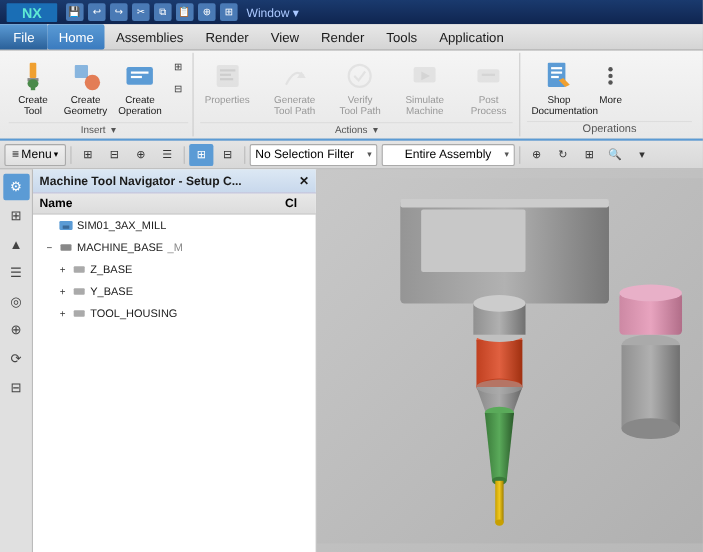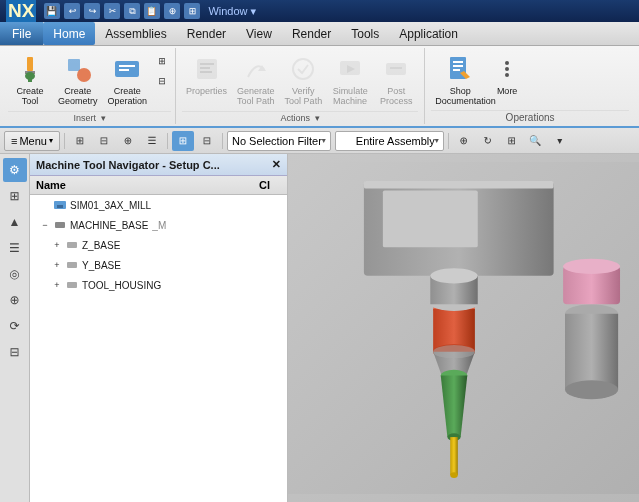--- a/index.html
+++ b/index.html
@@ -9,24 +9,24 @@
     .title-bar {
       background: linear-gradient(to bottom, #1a3a6e, #0f2550);
       height: 22px;
       display: flex;
       align-items: center;
       padding: 0 6px;
       color: white;
     }
     .title-bar-logo {
       background: #1a6eb5;
-      color: #fef9c3;
+      color: #5eead4;
       font-weight: bold;
-      font-size: 19px;
-      padding: 1px 2px;
+      font-size: 13px;
+      padding: 1px 14px;
       margin-right: 8px;
       border-radius: 1px;
     }
     .title-bar-icons { display: flex; gap: 4px; align-items: center; }
     .title-bar-icon { width: 16px; height: 16px; background: #4a7ab5; border-radius: 2px; display: flex; align-items: center; justify-content: center; font-size: 9px; color: white; }
     .title-bar-window { margin-left: 8px; color: #aac8ff; font-size: 11px; }
 
     
     .menu-bar {
       background: linear-gradient(to bottom, #e8e8e8, #d4d4d4);
@@ -120,21 +120,21 @@
     .toolbar-dropdown {
       height: 20px;
       display: flex;
       align-items: center;
       background: white;
       border: 1px solid #aaa;
       border-radius: 2px;
       padding: 0 4px;
       cursor: pointer;
       font-size: 11px;
-      gap: 0;
+      gap: 12px;
     }
     .toolbar-dropdown-arrow { font-size: 8px; color: #555; }
     .toolbar-menu-btn {
       height: 20px;
       display: flex;
       align-items: center;
       background: linear-gradient(to bottom, #f0f0f0, #e0e0e0);
       border: 1px solid #aaa;
       border-radius: 2px;
       padding: 0 6px;
@@ -329,21 +329,21 @@
           <div class="toolbar-btn" style="width:18px;height:18px;font-size:9px;">⊟</div>
         </div>
 
       </div>
       <div style="text-align:center; font-size:9px; color:#555; border-top:1px solid #ddd; padding:1px 0; margin-top:auto;">
         Insert &nbsp;▾
       </div>
     </div>
 
     <div style="display:flex; flex-direction:column; border-right:1px solid #ccc; padding: 0 6px;">
-      <div style="display:flex; gap:2px; align-items:flex-start; flex:1; padding-top:2px;">
+      <div style="display:flex; gap:14px; align-items:flex-start; flex:1; padding-top:2px;">
 
         <div class="ribbon-btn disabled">
           <div class="ribbon-btn-icon">
             <svg width="32" height="32" viewBox="0 0 32 32">
               <rect x="6" y="6" width="20" height="20" fill="#ccc" rx="2"></rect>
               <rect x="9" y="10" width="14" height="2" fill="#999"></rect>
               <rect x="9" y="14" width="10" height="2" fill="#999"></rect>
               <rect x="9" y="18" width="12" height="2" fill="#999"></rect>
             </svg>
           </div>

